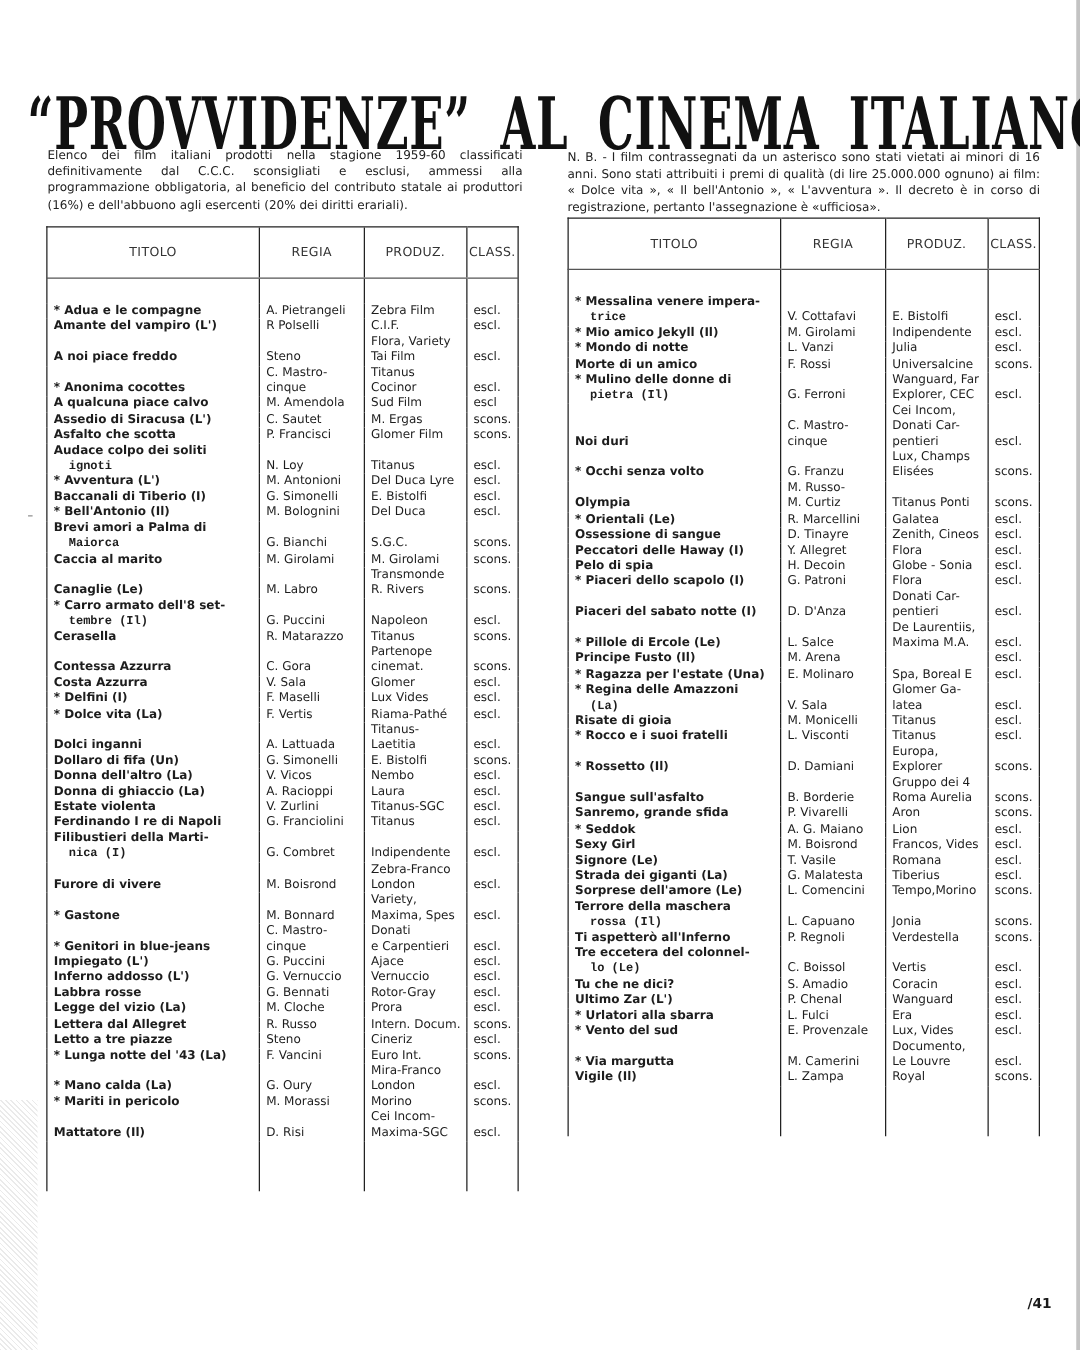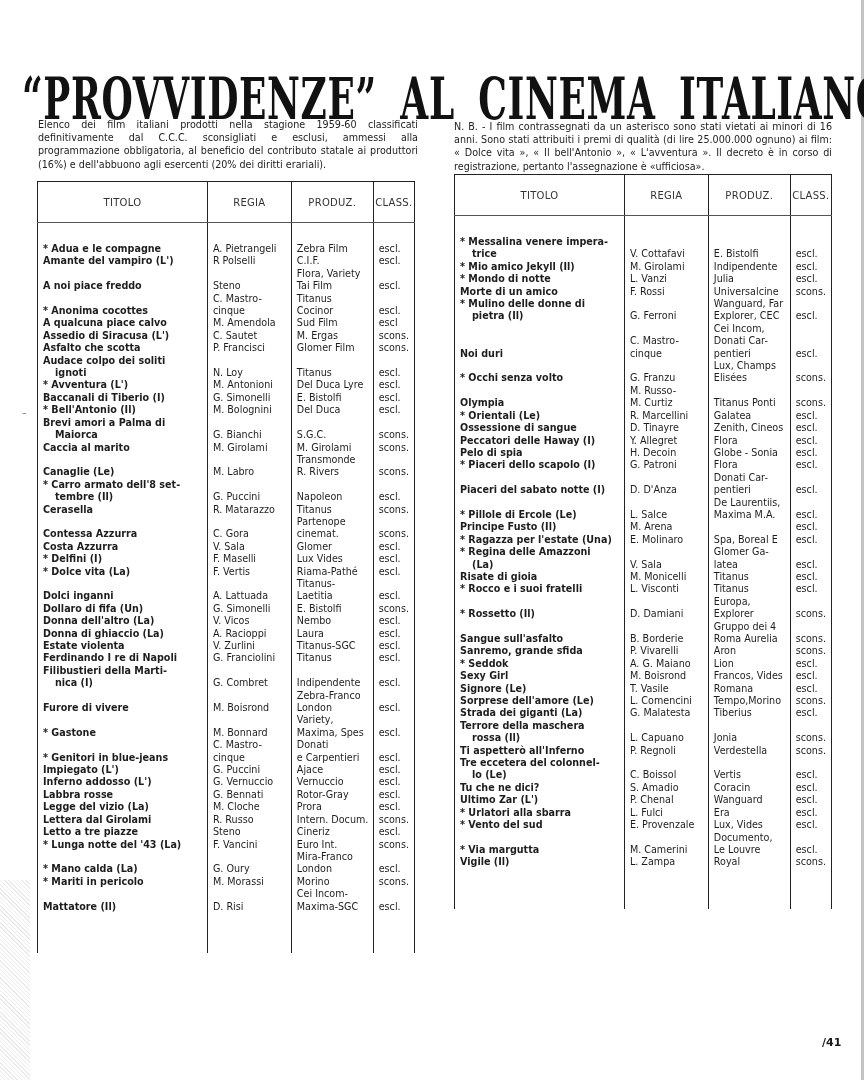--- a/index.html
+++ b/index.html
@@ -38,21 +38,21 @@
     line-height: 12.4px;
   }
   table.films tr.spacer td { height: 20px; }
   table.films tr.tail td { height: 40px; }
   td.titolo { font-weight: bold; width: 160px; }
   td.regia { width: 76px; }
   td.produz { width: 74px; }
   td.cls { width: 34px; }
   .row-item td { padding-top: 0.6px; padding-bottom: 0.6px; }
   .cell-line { display: block; }
-  .cell-line.indent { padding-left: 12px; }
+  .cell-line.indent { padding-left: 12px; font-family: Liberation Mono, monospace; }
   .page-num {
     position: absolute; left: 822px; top: 1036px; font-weight: bold; font-size: 11px;
   }
   .edge-mark { position: absolute; left: 22px; top: 408px; font-size: 9px; color:#555; }
   .right-edge { position: absolute; right: 0; top: 0; width: 3px; height: 1080px; background:#888; opacity:0.5; }
   .speckle {
     position: absolute; left: 0; top: 880px; width: 30px; height: 200px;
     background: repeating-linear-gradient(45deg, #ddd 0 1px, transparent 1px 3px);
     opacity: 0.6;
   }
@@ -505,21 +505,21 @@
         <td class="regia">
           <span class="cell-line">M. Cloche</span>
         </td>
         <td class="produz">
           <span class="cell-line">Prora</span>
         </td>
         <td class="cls">escl.</td>
       </tr>
       <tr class="row-item">
         <td class="titolo">
-          <span class="cell-line">Lettera dal Girolami</span>
+          <span class="cell-line">Lettera dal Allegret</span>
         </td>
         <td class="regia">
           <span class="cell-line">R. Russo</span>
         </td>
         <td class="produz">
           <span class="cell-line">Intern. Docum.</span>
         </td>
         <td class="cls">scons.</td>
       </tr>
       <tr class="row-item">
@@ -930,41 +930,41 @@
         <td class="regia">
           <span class="cell-line">T. Vasile</span>
         </td>
         <td class="produz">
           <span class="cell-line">Romana</span>
         </td>
         <td class="cls">escl.</td>
       </tr>
       <tr class="row-item">
         <td class="titolo">
+          <span class="cell-line">Strada dei giganti (La)</span>
+        </td>
+        <td class="regia">
+          <span class="cell-line">G. Malatesta</span>
+        </td>
+        <td class="produz">
+          <span class="cell-line">Tiberius</span>
+        </td>
+        <td class="cls">escl.</td>
+      </tr>
+      <tr class="row-item">
+        <td class="titolo">
           <span class="cell-line">Sorprese dell'amore (Le)</span>
         </td>
         <td class="regia">
           <span class="cell-line">L. Comencini</span>
         </td>
         <td class="produz">
           <span class="cell-line">Tempo,Morino</span>
         </td>
         <td class="cls">scons.</td>
-      </tr>
-      <tr class="row-item">
-        <td class="titolo">
-          <span class="cell-line">Strada dei giganti (La)</span>
-        </td>
-        <td class="regia">
-          <span class="cell-line">G. Malatesta</span>
-        </td>
-        <td class="produz">
-          <span class="cell-line">Tiberius</span>
-        </td>
-        <td class="cls">escl.</td>
       </tr>
       <tr class="row-item">
         <td class="titolo">
           <span class="cell-line">Terrore della maschera</span>
           <span class="cell-line indent">rossa (Il)</span>
         </td>
         <td class="regia">
           <span class="cell-line">L. Capuano</span>
         </td>
         <td class="produz">

